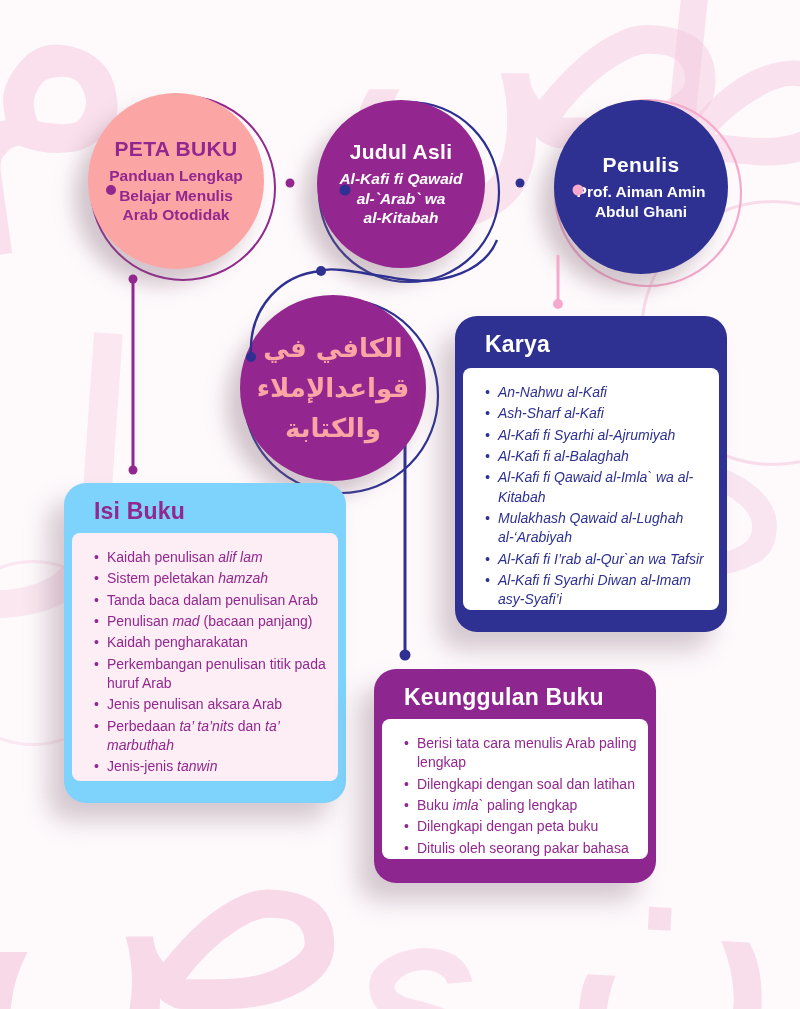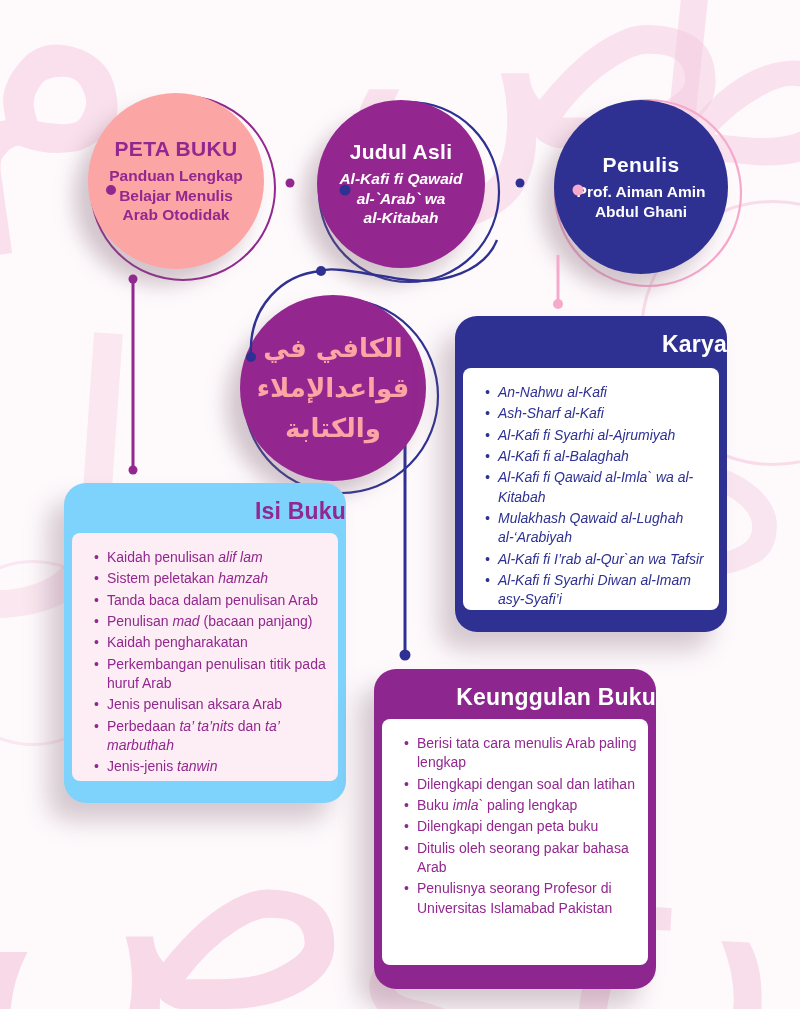--- a/index.html
+++ b/index.html
@@ -38,23 +38,23 @@
   .purple-text{color:#92278f;}
   .white-text{color:#ffffff;}
   .italic{font-style:italic;}
   .c-sub .line{display:block;}
   .arabic-text{font-family:"DejaVu Sans",sans-serif;color:#fca5a5;font-size:26px;font-weight:bold;line-height:1.55;direction:rtl;}
 
   
   .box{position:absolute;border-radius:22px;z-index:2;box-shadow:-16px 18px 24px rgba(128,96,116,.32);}
   .box-karya{left:455px;top:316px;width:272px;height:316px;background:#2e3192;}
   .box-isi{left:64px;top:483px;width:282px;height:320px;background:#7dd3fc;}
-  .box-keunggulan{left:374px;top:669px;width:282px;height:320px;background:#8e2690;}
+  .box-keunggulan{left:374px;top:669px;width:282px;height:214px;background:#8e2690;}
 
-  .box-header{font-size:23px;font-weight:bold;padding:15px 0 0 30px;letter-spacing:.2px;text-align:right;}
+  .box-header{font-size:23px;font-weight:bold;padding:15px 0 0 30px;letter-spacing:.2px;}
   .box-inner{position:absolute;left:8px;right:8px;border-radius:8px;background:#ffffff;overflow:hidden;}
   .box-karya .box-inner{top:52px;bottom:22px;}
   .box-isi .box-inner{top:50px;bottom:22px;background:#fdeef5;}
   .box-keunggulan .box-inner{top:50px;bottom:24px;}
 
   ul.blist{list-style:none;margin:0;padding:15px 10px 8px 22px;font-size:14px;line-height:1.38;}
   ul.blist li{position:relative;padding-left:13px;margin-bottom:2px;}
   ul.blist li::before{content:"\2022";position:absolute;left:0;top:0;}
   .list-karya{color:#2e3192;font-style:italic;}
   .list-isi{color:#92278f;}

